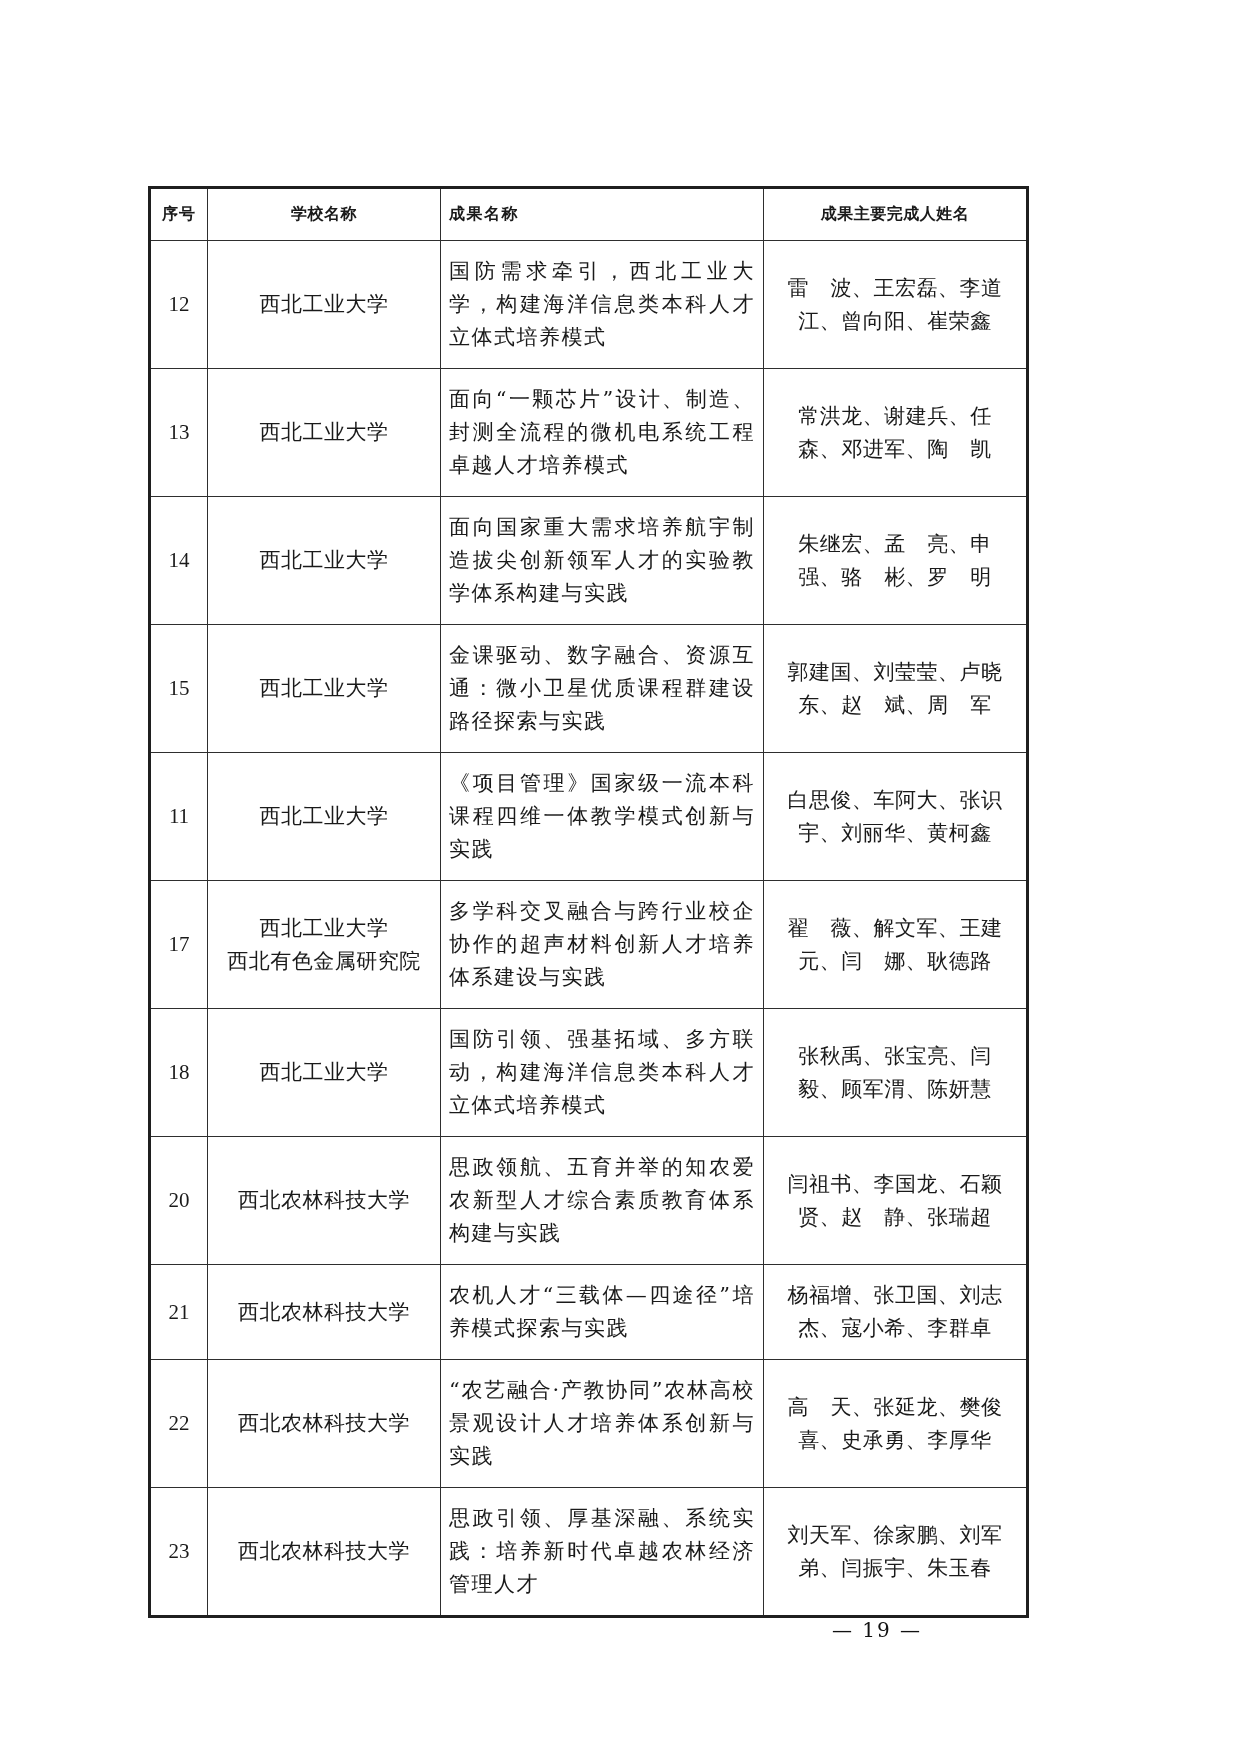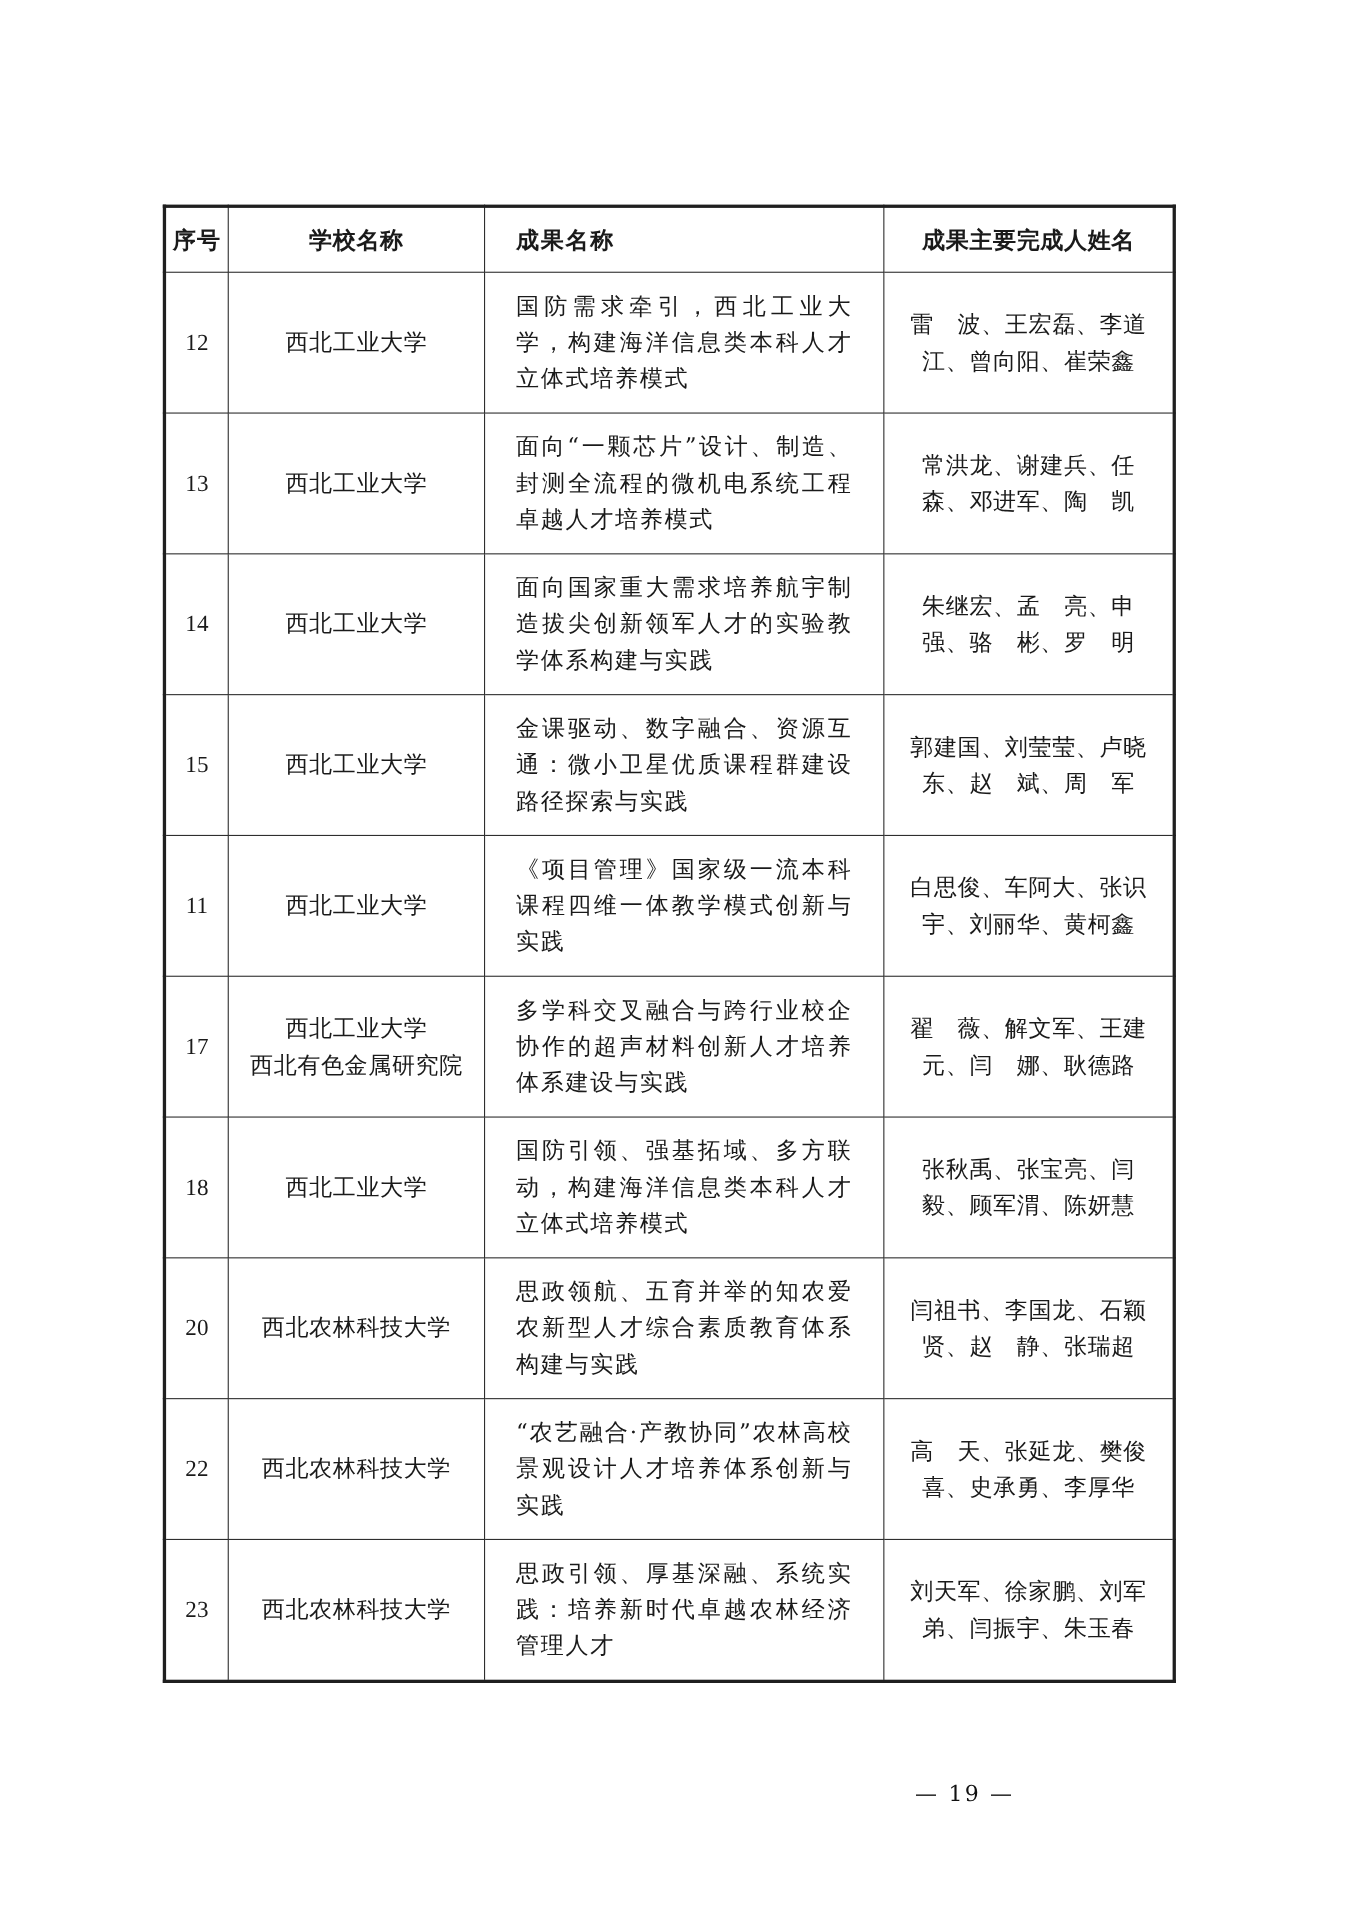--- a/index.html
+++ b/index.html
@@ -17,34 +17,34 @@
   table{
     border-collapse:collapse;
     width:100%;
     table-layout:fixed;
   }
   table,td,th{border:1px solid #2e2e2e;}
   table{border:3px solid #1f1f1f;}
   th{
     font-family:"Liberation Sans","DejaVu Sans",sans-serif;
     font-weight:bold;
-    font-size:21px;
+    font-size:16px;
     padding:15px 4px;
     text-align:center;
     letter-spacing:1px;
   }
   td{
     font-size:21px;
     vertical-align:middle;
     padding:16px 10px;
     line-height:33px;
   }
   .col-no{width:48px;text-align:center;font-family:"Liberation Serif",serif;}
   .col-school{width:224px;text-align:center;white-space:pre-line;letter-spacing:0.5px;}
-  .col-achievement{width:306px;text-align:justify;text-align-last:left;letter-spacing:1.5px;padding:14px 28px;}
+  .col-achievement{width:306px;text-align:justify;text-align-last:left;letter-spacing:1.5px;padding:14px 8px;}
   .col-names{width:242px;text-align:center;letter-spacing:0.5px;padding:14px 10px;}
   .page-number{
     position:absolute;
     left:812px;top:1618px;
     width:130px;
     font-size:20px;
     letter-spacing:2px;
     text-align:center;
     color:#111;
   }
@@ -106,20 +106,26 @@
           <td class="col-achievement">国防引领、强基拓域、多方联动，构建海洋信息类本科人才立体式培养模式</td>
           <td class="col-names">张秋禹、张宝亮、闫　毅、顾军渭、陈妍慧</td>
         </tr>
         <tr>
           <td class="col-no">20</td>
           <td class="col-school">西北农林科技大学</td>
           <td class="col-achievement">思政领航、五育并举的知农爱农新型人才综合素质教育体系构建与实践</td>
           <td class="col-names">闫祖书、李国龙、石颖贤、赵　静、张瑞超</td>
         </tr>
         <tr>
+          <td class="col-no">21</td>
+          <td class="col-school">西北农林科技大学</td>
+          <td class="col-achievement">农机人才“三载体—四途径”培养模式探索与实践</td>
+          <td class="col-names">杨福增、张卫国、刘志杰、寇小希、李群卓</td>
+        </tr>
+        <tr>
           <td class="col-no">22</td>
           <td class="col-school">西北农林科技大学</td>
           <td class="col-achievement">“农艺融合·产教协同”农林高校景观设计人才培养体系创新与实践</td>
           <td class="col-names">高　天、张延龙、樊俊喜、史承勇、李厚华</td>
         </tr>
         <tr>
           <td class="col-no">23</td>
           <td class="col-school">西北农林科技大学</td>
           <td class="col-achievement">思政引领、厚基深融、系统实践：培养新时代卓越农林经济管理人才</td>
           <td class="col-names">刘天军、徐家鹏、刘军弟、闫振宇、朱玉春</td>

